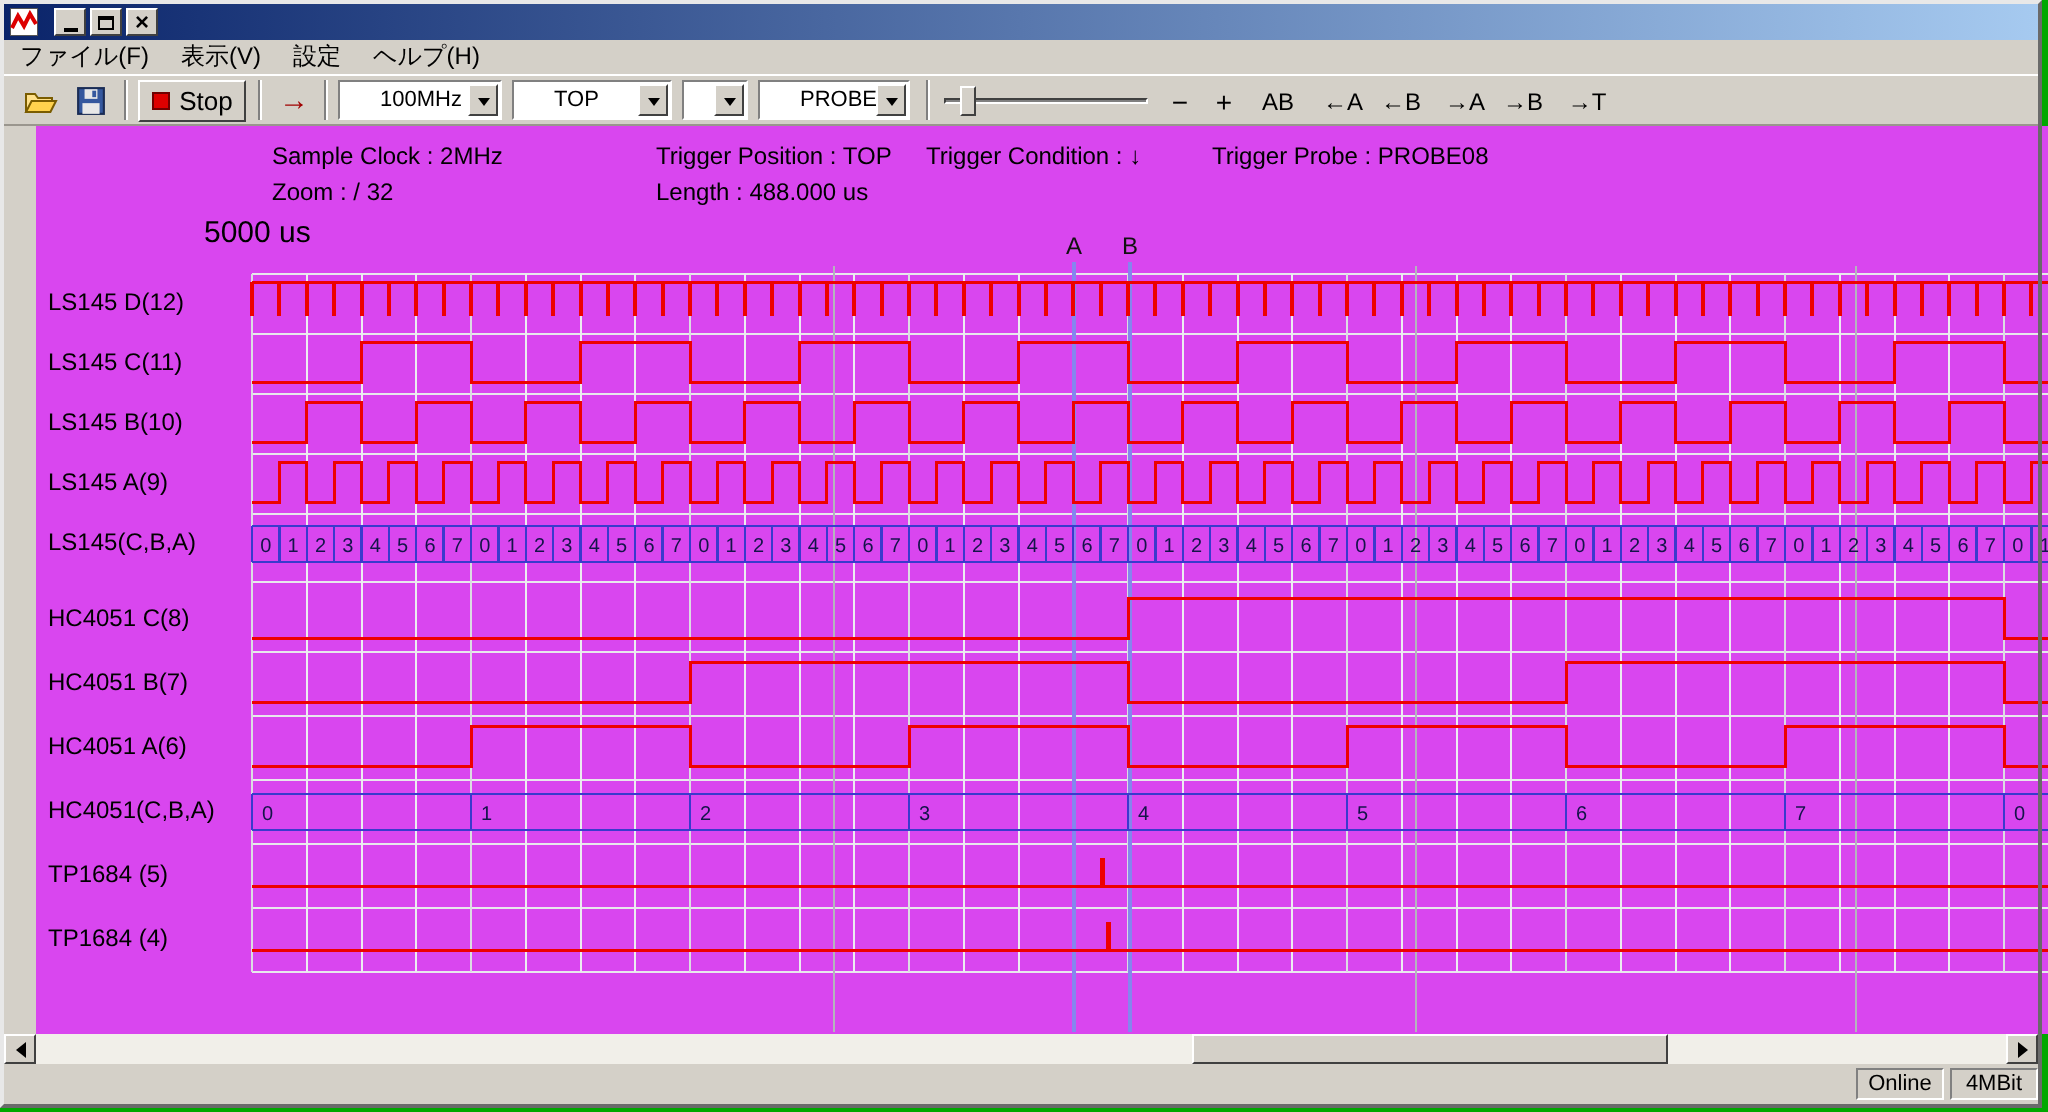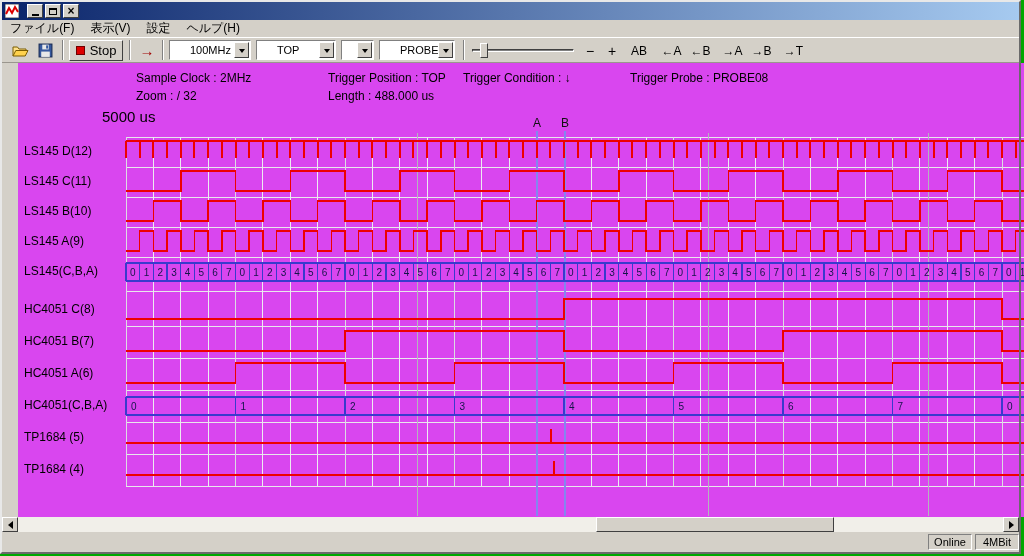--- a/index.html
+++ b/index.html
@@ -156,21 +156,21 @@
     <button class="tbtn flat" style="left:685px;width:27px;">←B</button>
     <button class="tbtn flat" style="left:717px;width:27px;">→A</button>
     <button class="tbtn flat" style="left:746px;width:27px;">→B</button>
     <button class="tbtn flat" style="left:778px;width:27px;">→T</button>
   </div>
 
   <div class="main">
     <div class="info-text" style="left:118px;top:8px;">Sample Clock : 2MHz</div>
     <div class="info-text" style="left:310px;top:8px;">Trigger Position : TOP</div>
     <div class="info-text" style="left:445px;top:8px;">Trigger Condition : ↓</div>
-    <div class="info-text" style="left:612px;top:8px;">Trigger Probe : PROBE08</div>
+    <div class="info-text" style="left:588px;top:8px;">Trigger Probe : PROBE08</div>
     <div class="info-text" style="left:118px;top:26px;">Zoom : /  32</div>
     <div class="info-text" style="left:310px;top:26px;">Length : 488.000 us</div>
     <div class="time-scale" style="left:84px;top:45px;">5000 us</div>
     <div id="channel-labels">
         <div class="ch-label" style="top: 81px;">LS145 D(12)</div>
         <div class="ch-label" style="top: 111px; text-align: center;">LS145 C(11)</div>
         <div class="ch-label" style="top: 141px;">LS145 B(10)</div>
         <div class="ch-label" style="top: 171px;">LS145 A(9)</div>
         <div class="ch-label" style="top: 201px;">LS145(C,B,A)</div>
         <div class="ch-label" style="top: 239px;">HC4051 C(8)</div>

